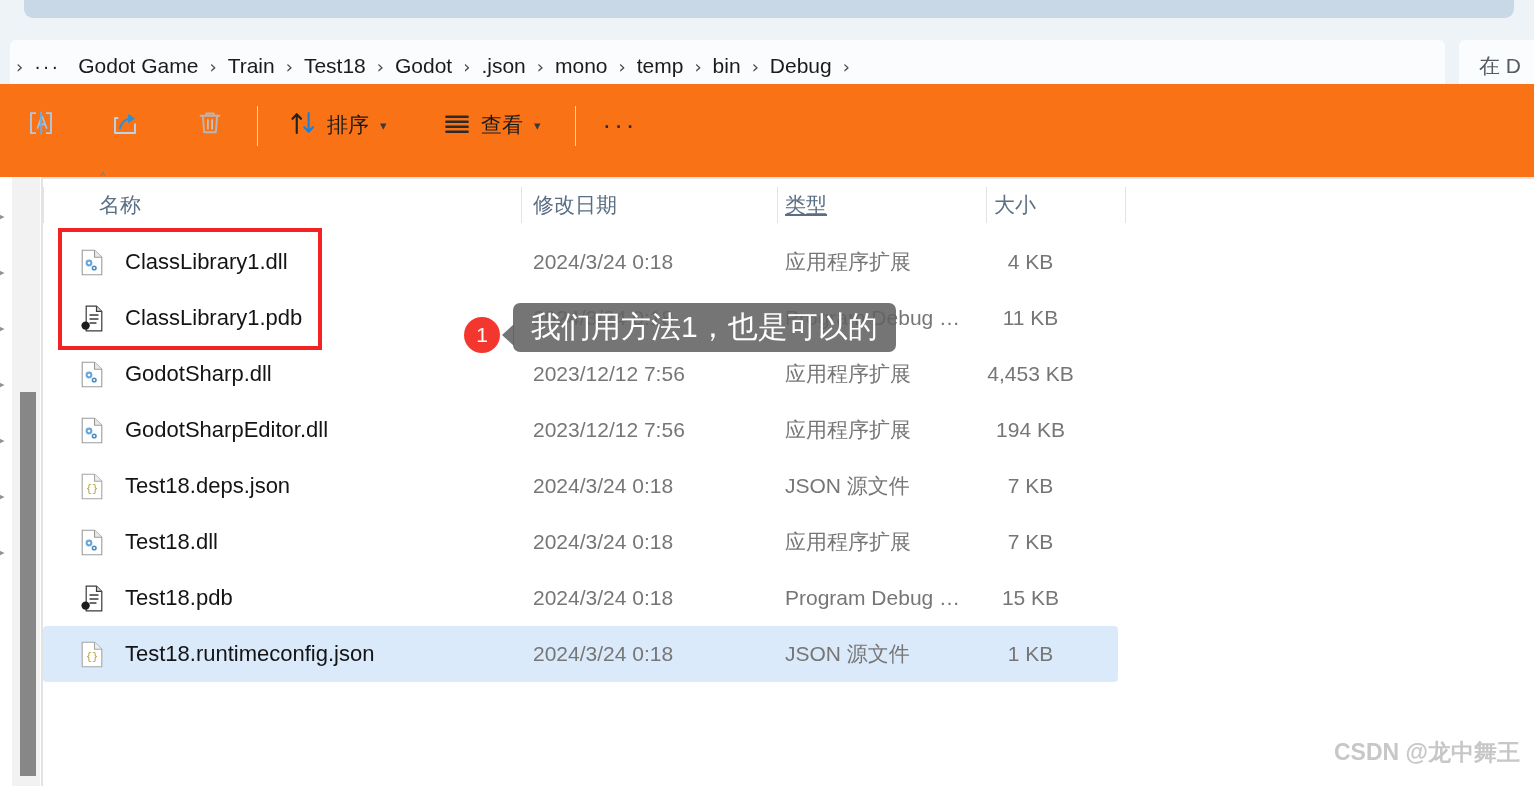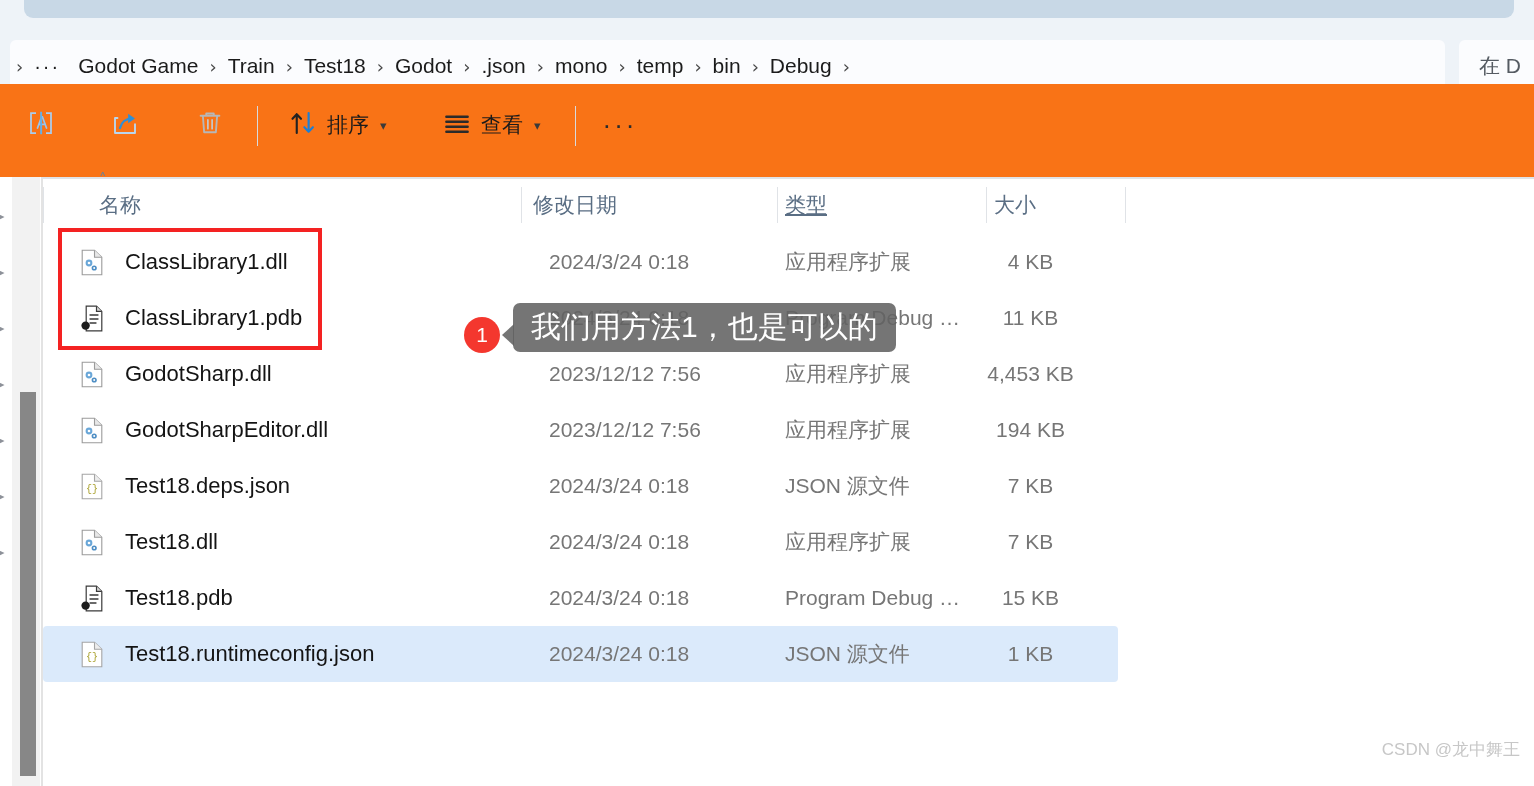--- a/index.html
+++ b/index.html
@@ -158,21 +158,20 @@
   .cell-name {
     position: absolute; left: 38px;
     display: flex; align-items: center; gap: 22px;
     font-size: 22px; color: #141414;
     white-space: nowrap;
   }
   .cell-date {
     position: absolute; left: 490px;
     font-size: 21px; color: #767676;
     white-space: nowrap;
-    margin-left: 16px;
   }
   .cell-type {
     position: absolute; left: 742px;
     font-size: 21px; color: #767676;
     white-space: nowrap;
   }
   .cell-size {
     position: absolute; left: 900px; width: 175px;
     text-align: center;
     font-size: 21px; color: #767676;
@@ -211,23 +210,24 @@
   }
   .tip-arrow {
     position: absolute;
     width: 0; height: 0;
     border-top: 11px solid transparent;
     border-bottom: 11px solid transparent;
     border-right: 12px solid rgba(98,98,98,0.88);
   }
 
   .watermark {
-    position: absolute; right: 14px; bottom: 25px;
-    font-size: 17px; color: #c7c7c7;
-    white-space: nowrap;
+    position: absolute; right: 14px; bottom: 18px;
+    font-size: 23px; color: #c7c7c7;
+    white-space: nowrap;
+    font-weight: bold;
   }
 </style>
 </head>
 <body>
 
 <div id="root">
 
   <div class="tabstrip">
     <div class="tabstrip-tab"></div>
   </div>

